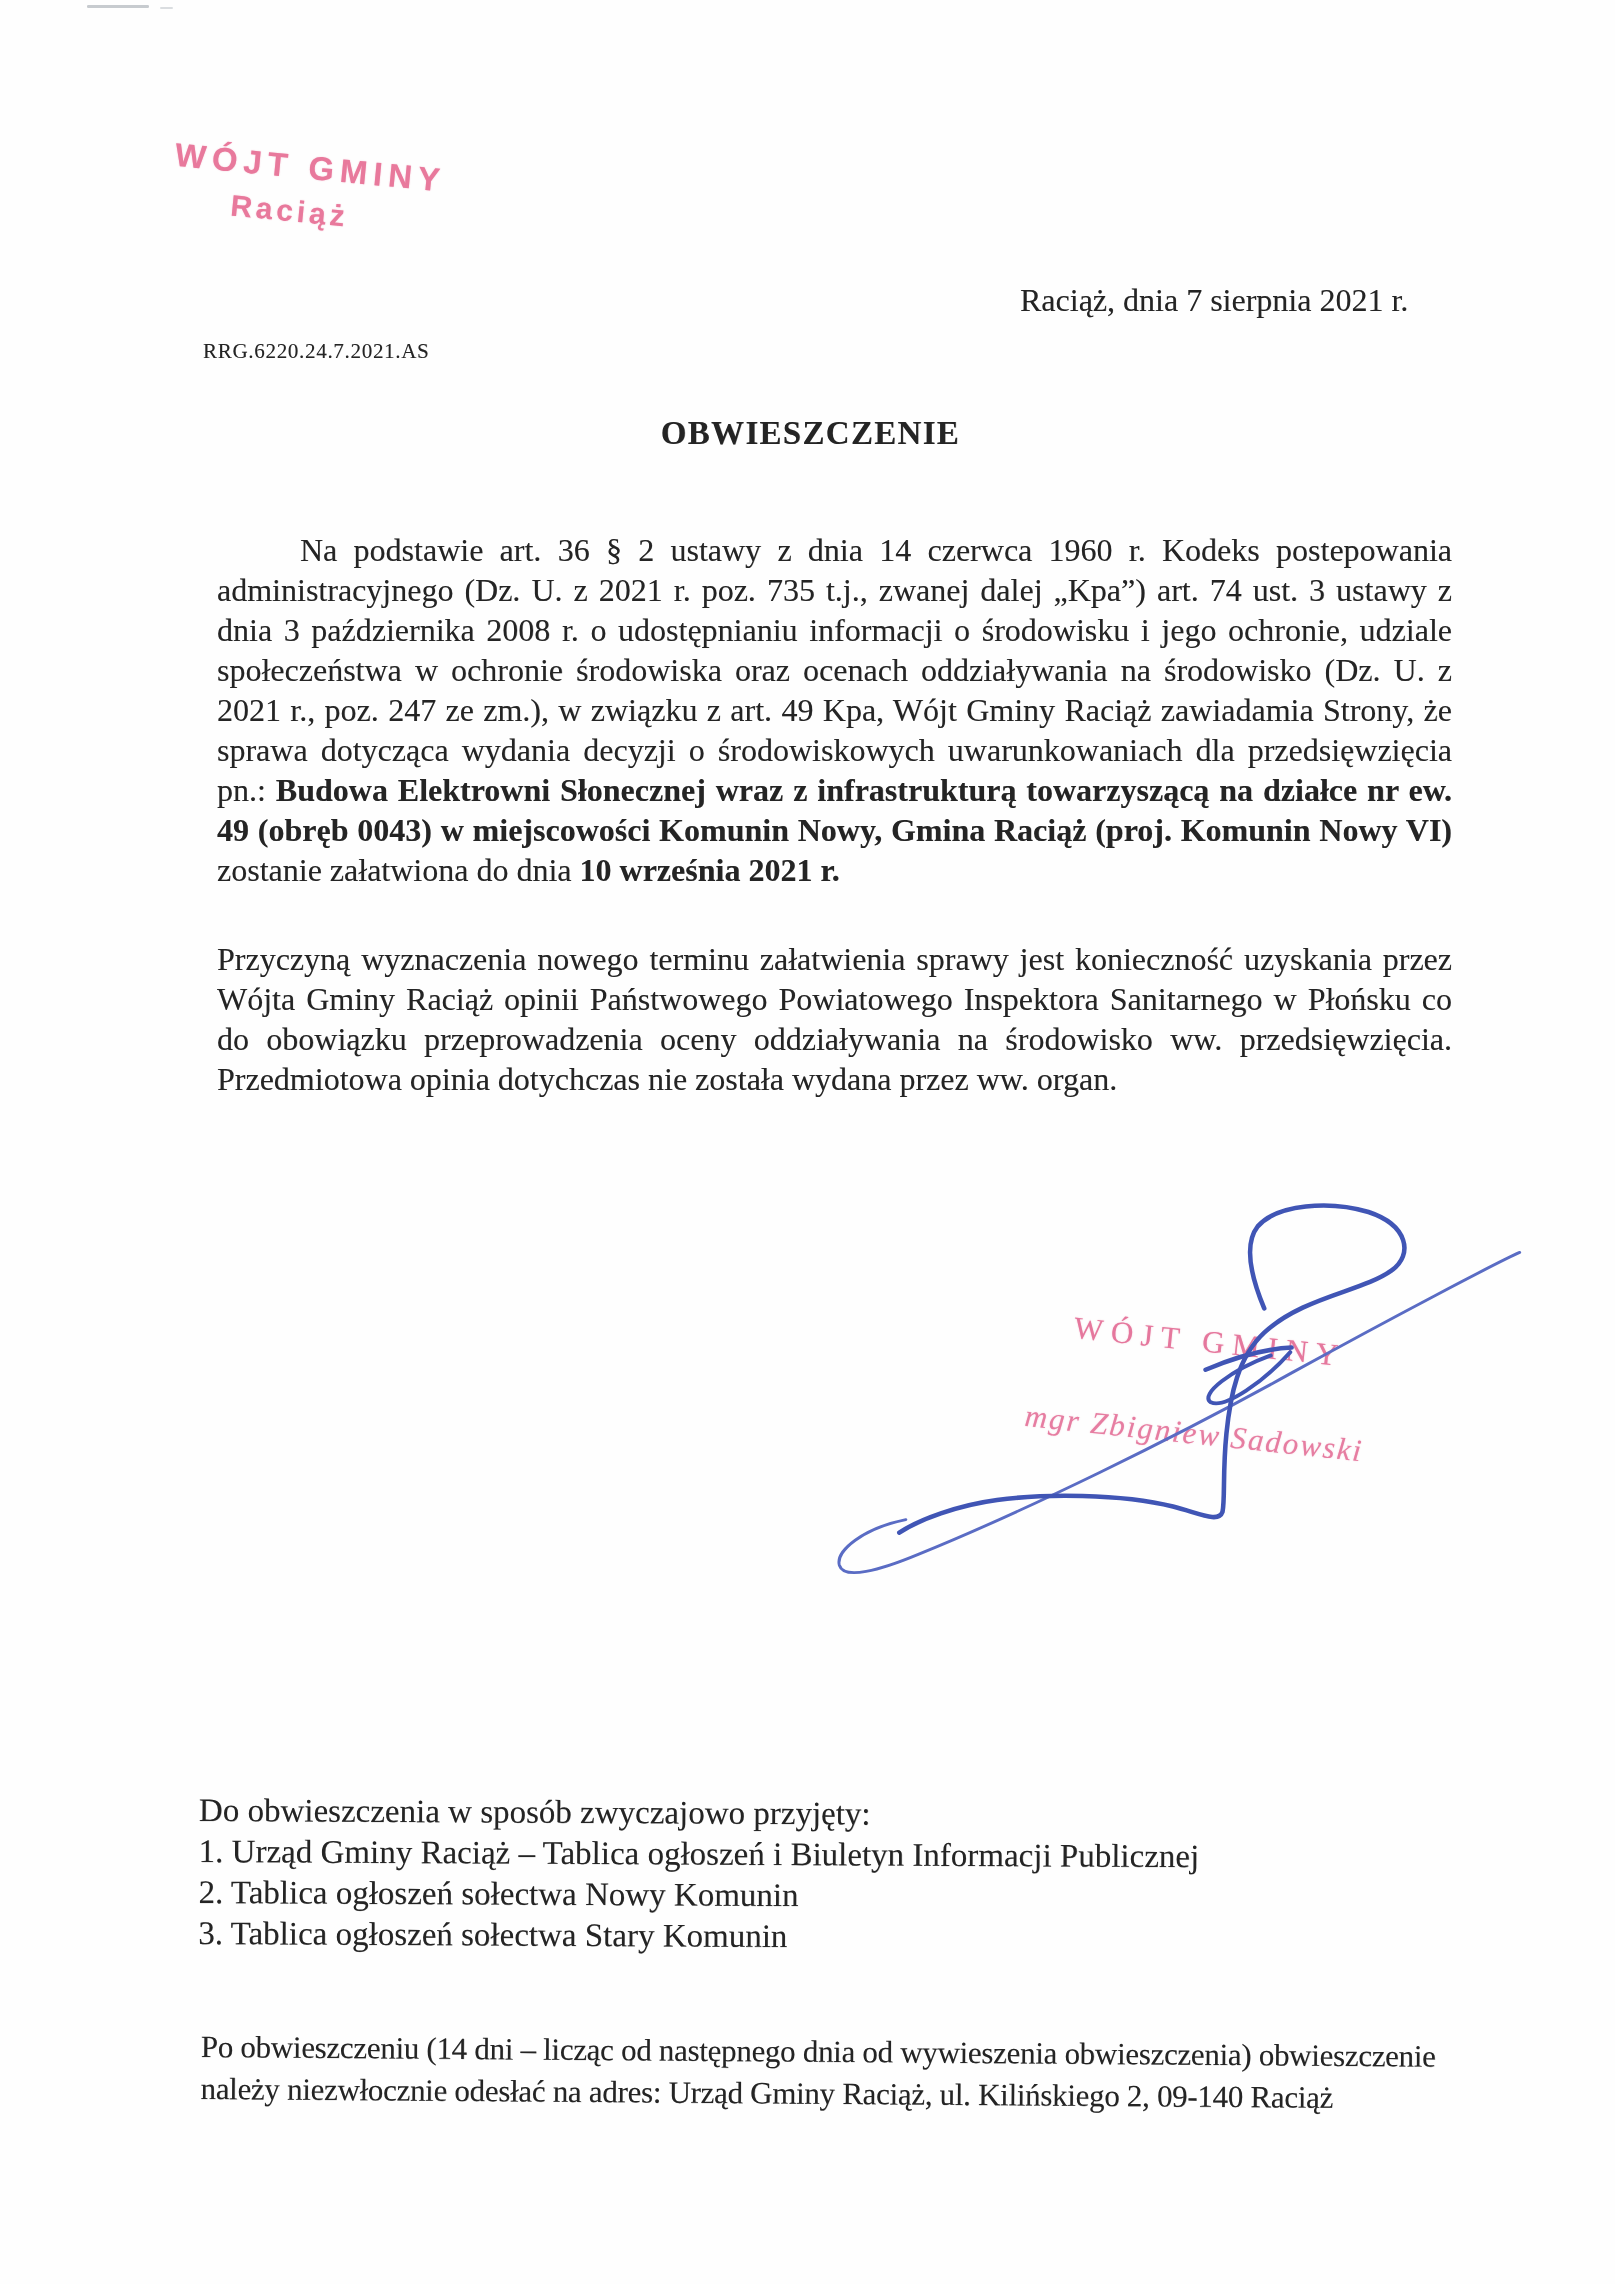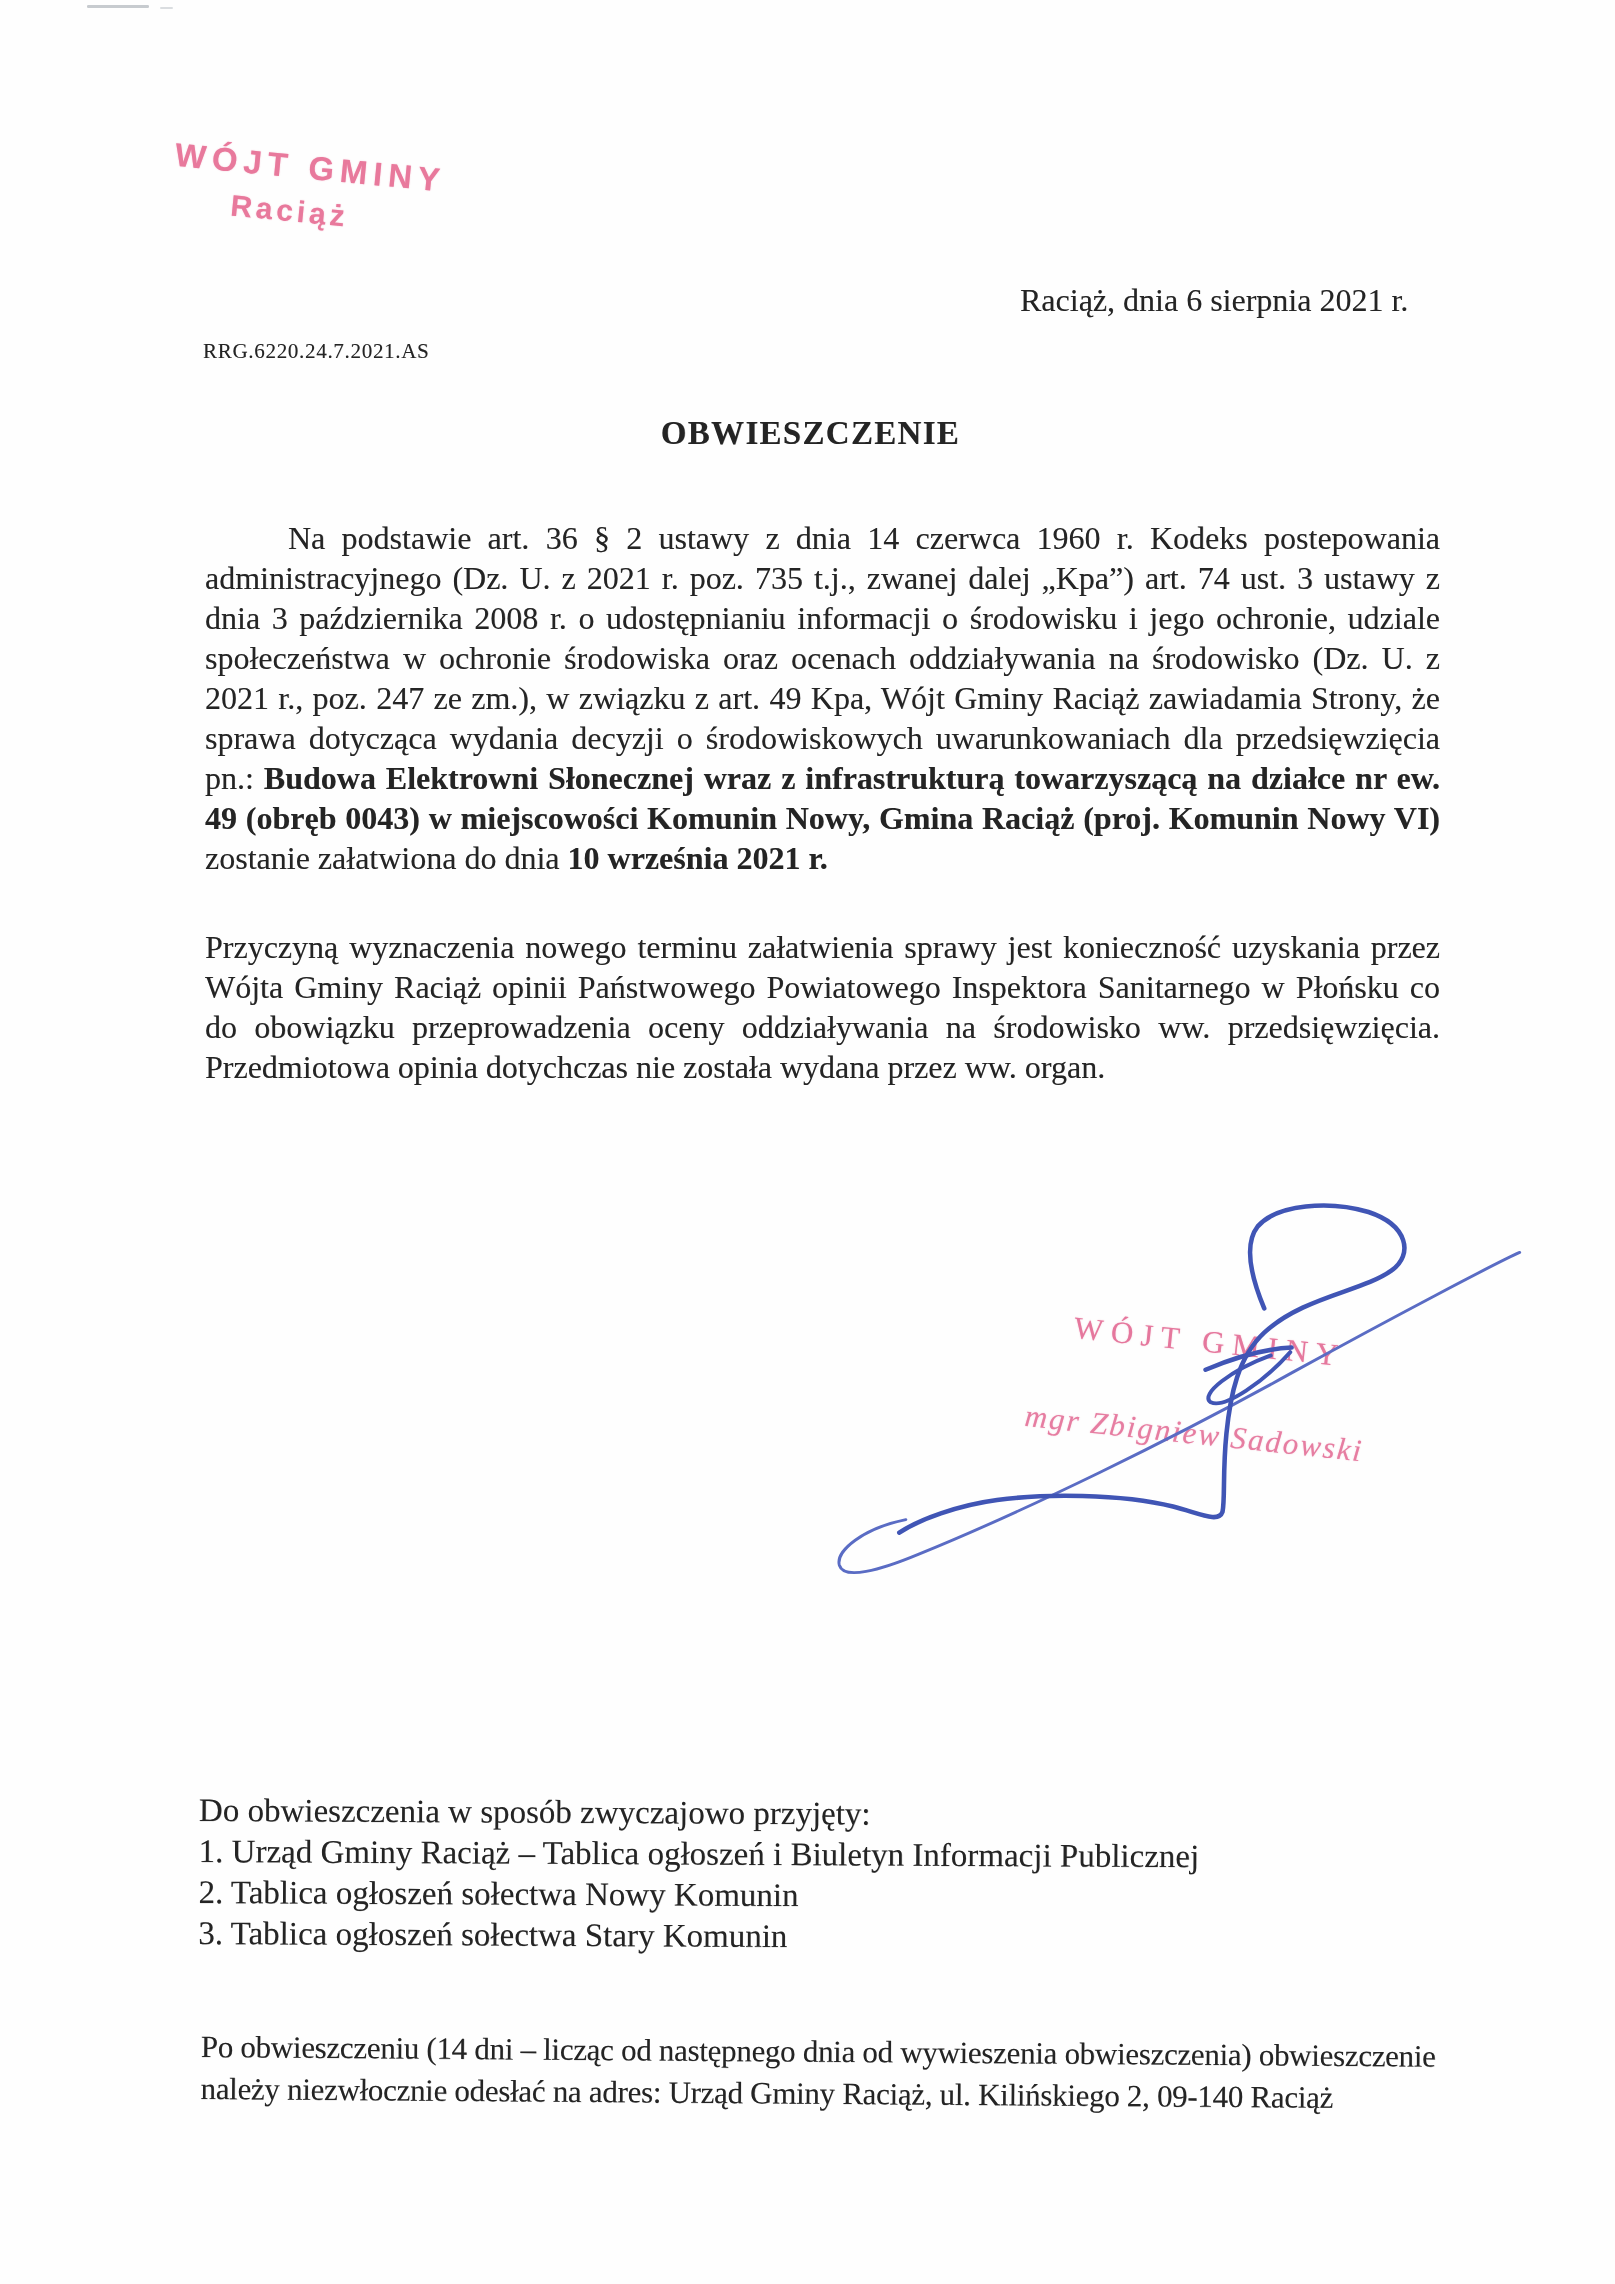--- a/index.html
+++ b/index.html
@@ -32,21 +32,21 @@
   .stamp-top .l2 { font-size: 30px; letter-spacing: 3.9px; margin-left: 60px; margin-top: 9px; }
 
   .date-line { position: absolute; left: 1020px; top: 282px; font-size: 32px; }
   .ref-number { position: absolute; left: 203px; top: 339px; font-size: 21px; letter-spacing: 0.7px; }
   .doc-title {
     position: absolute; left: 193px; top: 415px; width: 1235px;
     text-align: center; font-weight: bold; font-size: 33px; letter-spacing: 1.3px;
   }
 
   .para {
-    position: absolute; left: 205px; width: 1235px; margin: 0;
+    position: absolute; left: 205px; width: 1235px; margin: 12px;
     font-size: 32px; line-height: 40px; text-align: justify;
   }
   .para b { font-weight: bold; }
   .para1 { top: 518px; text-indent: 83px; }
   .para2 { top: 927px; }
   .para3 { top: 1090px; }
 
   
   .sig-stamp-title {
     position: absolute; left: 1076px; top: 1310px;
@@ -90,21 +90,21 @@
 <div class="page">
 
   <div class="artifact a1"></div>
   <div class="artifact a2"></div>
 
   <div class="stamp-top">
     <div class="l1">WÓJT GMINY</div>
     <div class="l2">Raciąż</div>
   </div>
 
-  <div class="date-line doc-text">Raciąż, dnia 6 sierpnia 2021 r.</div>
+  <div class="date-line doc-text">Raciąż, dnia 7 sierpnia 2021 r.</div>
 
   <div class="ref-number doc-text">RRG.6220.24.7.2021.AS</div>
 
   <div class="doc-title doc-text">OBWIESZCZENIE</div>
 
   <p class="para para1 doc-text"><span>Na podstawie art. 36 § 2 ustawy z dnia 14 czerwca 1960 r. Kodeks postepowania administracyjnego (Dz. U. z 2021 r. poz. 735 t.j., zwanej dalej „Kpa”) art. 74 ust. 3 ustawy z dnia 3 października 2008 r. o udostępnianiu informacji o środowisku i jego ochronie, udziale społeczeństwa w ochronie środowiska oraz ocenach oddziaływania na środowisko (Dz. U. z 2021 r., poz. 247 ze zm.), w związku z art. 49 Kpa, Wójt Gminy Raciąż zawiadamia Strony, że sprawa dotycząca wydania decyzji o środowiskowych uwarunkowaniach dla przedsięwzięcia pn.: </span><b>Budowa Elektrowni Słonecznej wraz z infrastrukturą towarzyszącą na działce nr ew. 49 (obręb 0043) w miejscowości Komunin Nowy, Gmina Raciąż (proj. Komunin Nowy VI)</b><span> zostanie załatwiona do dnia </span><b>10 września 2021 r.</b></p>
 
   <p class="para para2 doc-text">Przyczyną wyznaczenia nowego terminu załatwienia sprawy jest konieczność uzyskania przez Wójta Gminy Raciąż opinii Państwowego Powiatowego Inspektora Sanitarnego w Płońsku co do obowiązku przeprowadzenia oceny oddziaływania na środowisko ww. przedsięwzięcia. Przedmiotowa opinia dotychczas nie została wydana przez ww. organ.</p>
 
 

